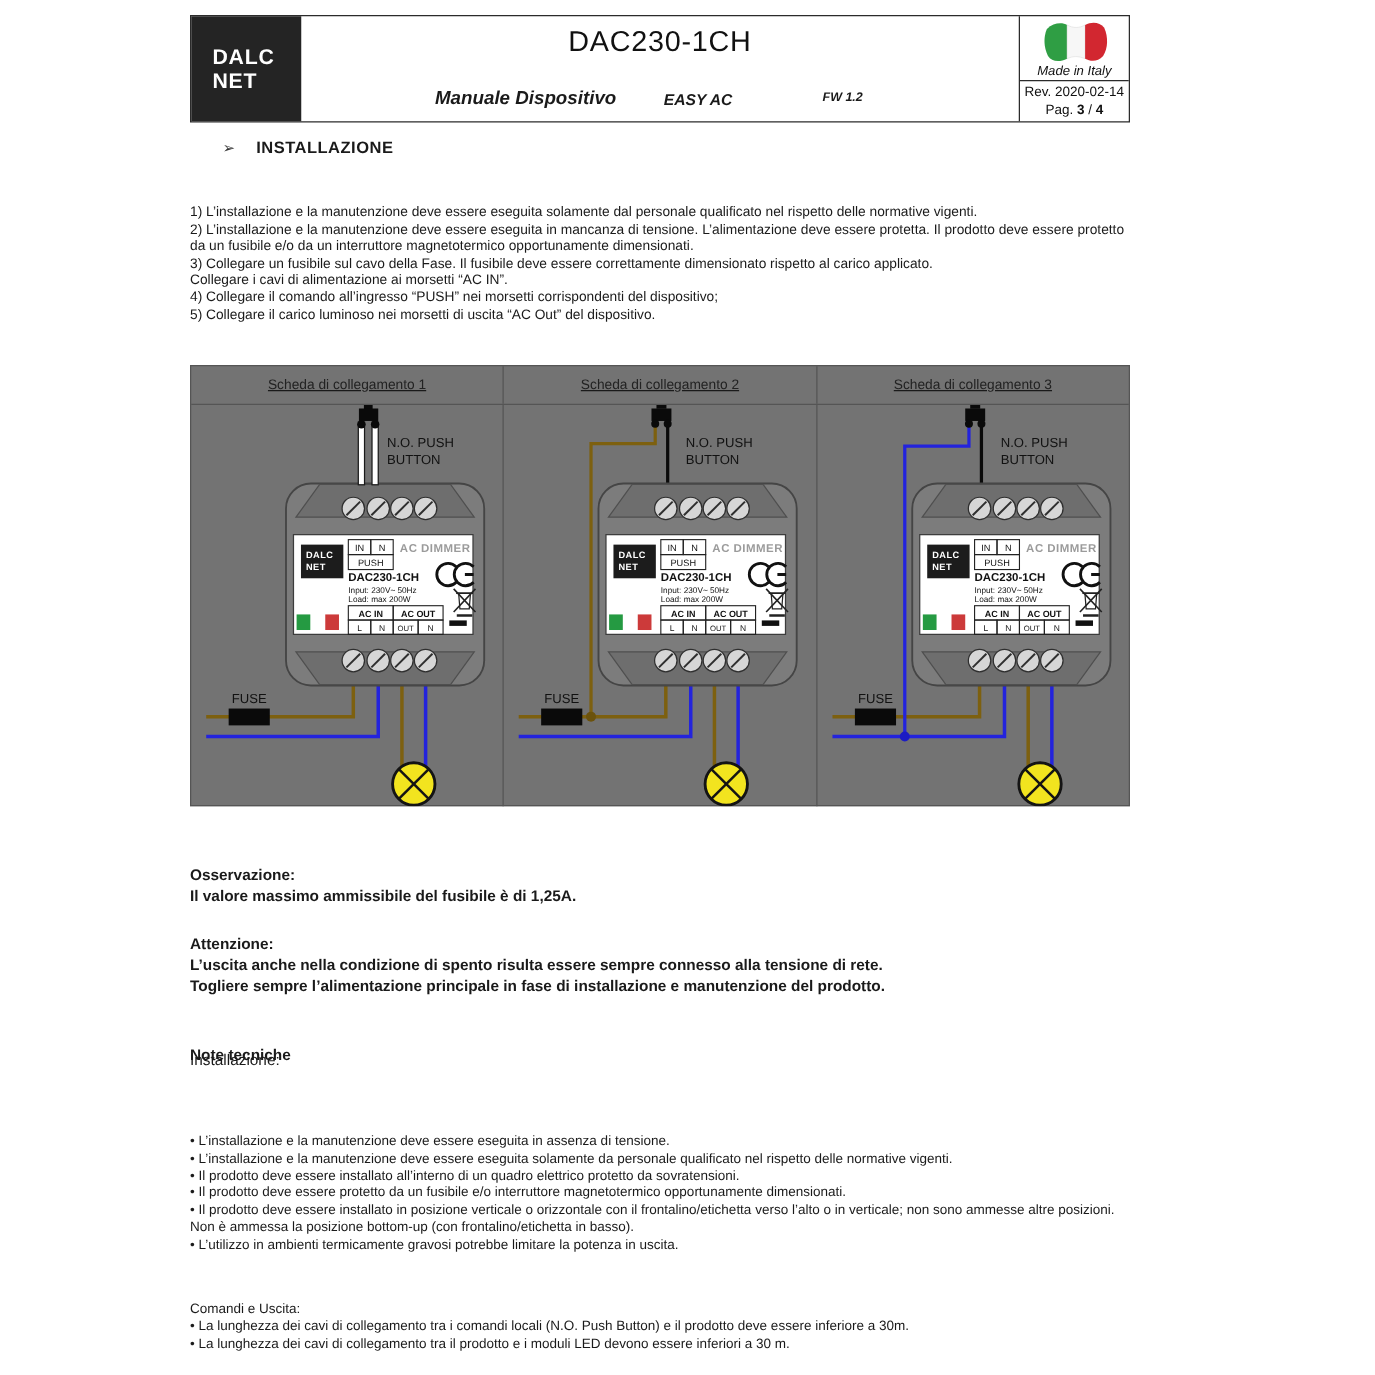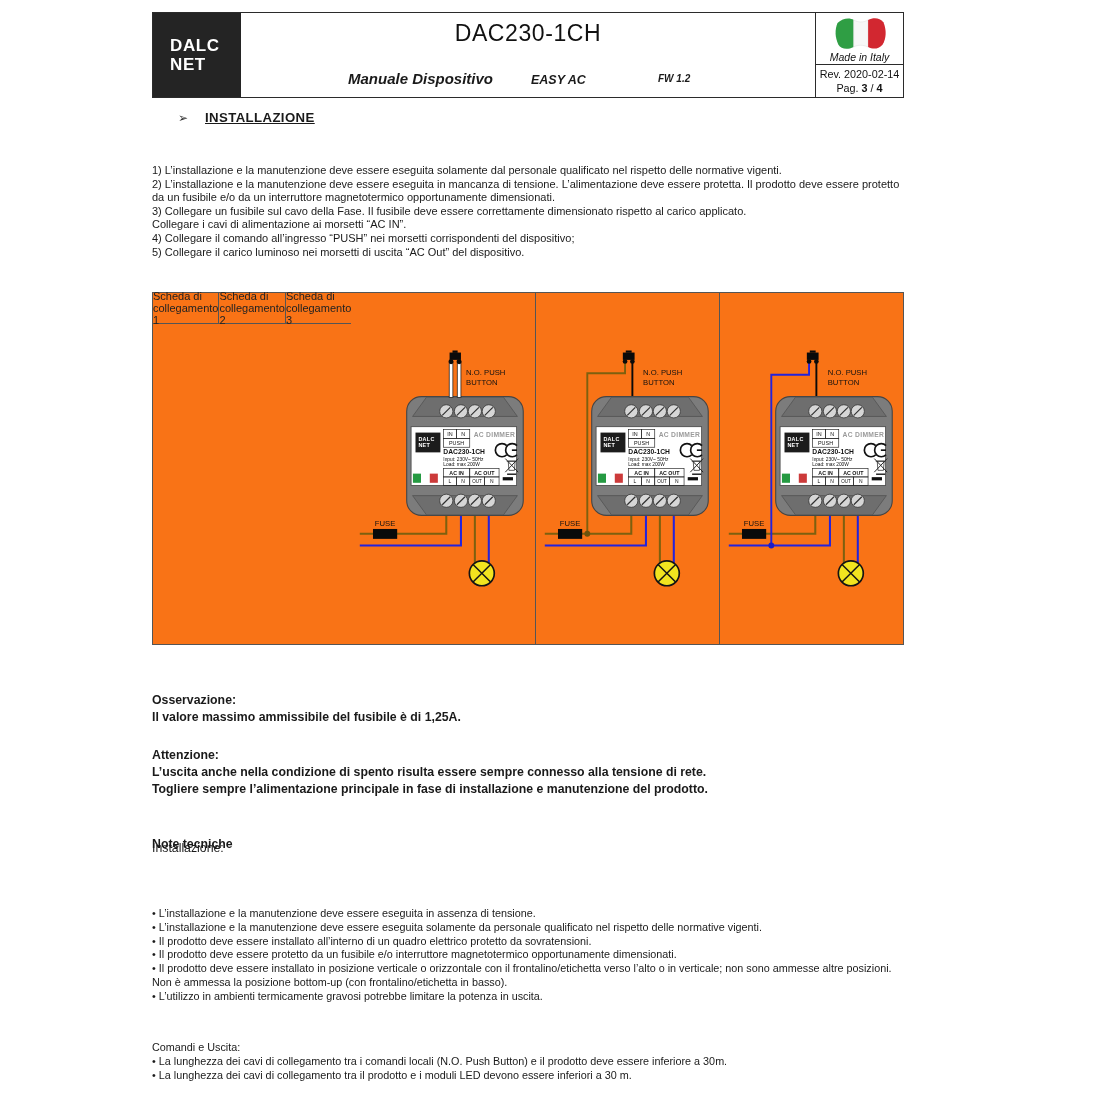--- a/index.html
+++ b/index.html
@@ -26,27 +26,27 @@
   .hdr-right{width:87px;display:flex;flex-direction:column;box-sizing:border-box;}
   .flag-area{height:52px;border-bottom:1px solid #2b2b2b;display:flex;flex-direction:column;
     align-items:center;justify-content:flex-end;box-sizing:border-box;padding-bottom:1px;}
   .made-in{font-family:Liberation Sans, sans-serif;font-style:italic;font-size:10.5px;color:#111;}
   .rev-area{flex:1;text-align:center;font-size:10.8px;line-height:13.5px;padding-top:3px;color:#111;}
   .b{font-weight:bold;}
 
   
   .inst-head{top:110px;left:0;}
   .inst-arrow{position:absolute;left:26px;top:1px;font-size:12px;color:#333;}
-  .inst-title{position:absolute;left:53px;top:0;font-size:13.2px;font-weight:bold;letter-spacing:.4px;text-decoration:underline;}
+  .inst-title{position:absolute;left:53px;top:0;font-size:13.2px;font-weight:bold;letter-spacing:.4px;}
   .intro{top:143px;left:0;width:752px;font-size:11px;line-height:13.6px;}
   .steps{top:164px;left:0;width:752px;font-size:11px;line-height:13.6px;}
 
   
   .diagram-table{top:292px;left:0;width:752px;height:353px;border:1.2px solid #555;
-    box-sizing:border-box;display:flex;flex-direction:row;background:#f97316;}
+    box-sizing:border-box;display:flex;flex-direction:column;background:#737373;text-decoration:underline;}
   .dt-head{height:30px;display:flex;border-bottom:1.2px solid #555;flex:0 0 30px;}
   .dt-cell{flex:1;border-right:1.2px solid #555;box-sizing:border-box;}
   .dt-cell:last-child{border-right:none;}
   .dt-head .dt-cell{display:flex;align-items:center;justify-content:center;font-size:11px;color:#222;}
   .dt-body{flex:1;display:flex;}
   .panel-svg{width:100%;height:100%;display:block;}
 
   
   .note-block{left:0;width:752px;font-size:12.3px;line-height:17px;font-weight:bold;}
   .plain{font-weight:normal;}

